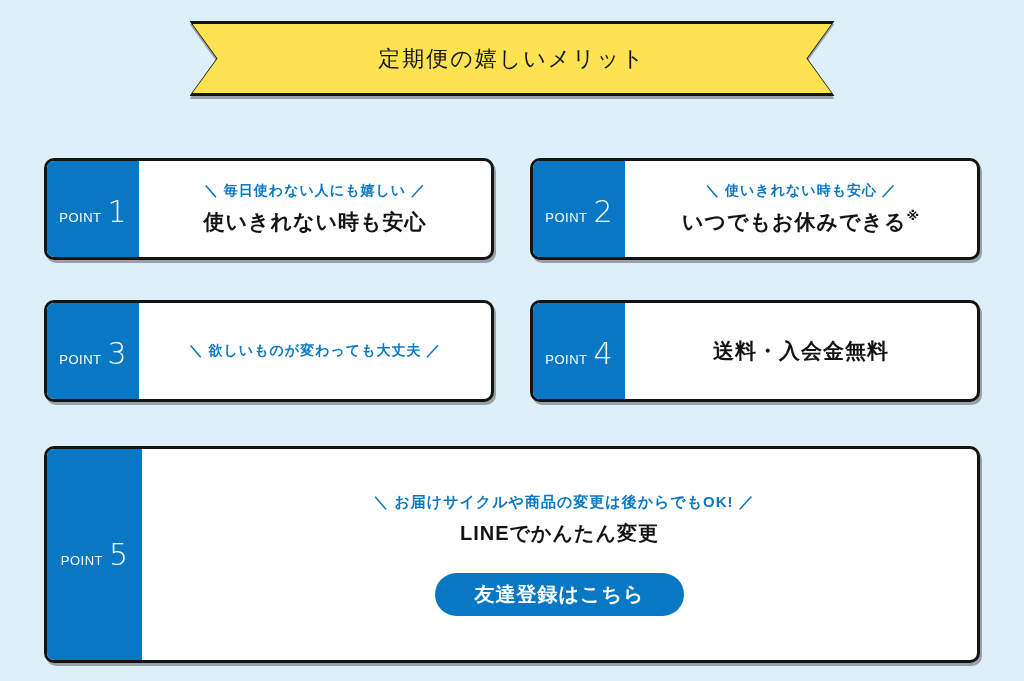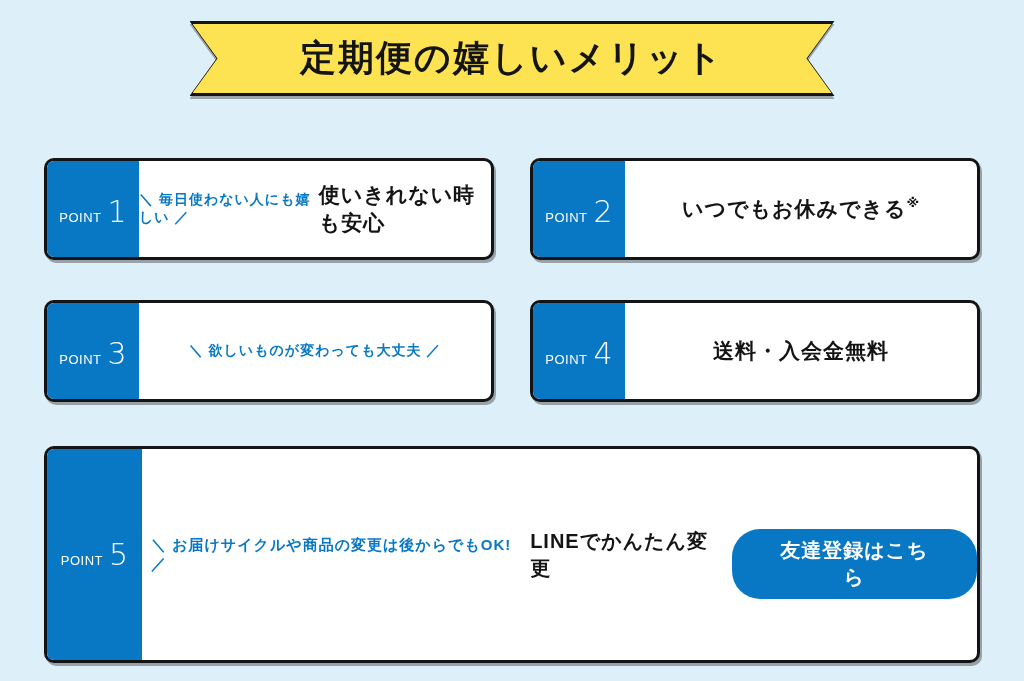--- a/index.html
+++ b/index.html
@@ -28,21 +28,21 @@
     background: var(--ink);
     clip-path: polygon(0 0, 100% 0, calc(100% - 27px) 50%, 100% 100%, 0 100%, 27px 50%);
   }
   .banner-inner {
     position: absolute; inset: 3px;
     background: var(--banner-yellow);
     clip-path: polygon(0 0, 100% 0, calc(100% - 25px) 50%, 100% 100%, 0 100%, 25px 50%);
     display: flex; align-items: center; justify-content: center;
   }
   .banner-title {
-    font-size: 36px; font-weight: bold; color: var(--ink);
+    font-size: 22px; font-weight: normal; color: var(--ink);
     letter-spacing: 2px;
   }
 
   
   .cards {
     padding: 0 44px;
     margin-top: 62px;
     display: grid;
     grid-template-columns: 1fr 1fr;
     column-gap: 36px;
@@ -62,21 +62,21 @@
     background: var(--accent-blue);
     color: #ffffff;
     display: flex; align-items: baseline; justify-content: center;
     gap: 6px;
     padding-top: 36px; 
   }
   .badge .pl { font-size: 13px; font-weight: normal; letter-spacing: 0.5px; }
   .badge .pn { font-size: 30px; font-weight: 300; line-height: 1; font-family: "DejaVu Sans", sans-serif; }
   .content {
     flex: 1;
-    display: flex; flex-direction: row;
+    display: flex; flex-direction: column;
     align-items: center; justify-content: center;
     gap: 8px;
   }
   .tagline {
     color: var(--accent-blue);
     font-size: 14px; font-weight: bold;
     letter-spacing: 1px;
   }
   .card-title {
     color: var(--ink);
@@ -135,20 +135,21 @@
       <div class="card-title"><span>使いきれない時も安心</span><span class="note-mark"></span></div>
     </div>
   </div>
 
   <div class="card">
     <div class="badge">
       <span class="pl">POINT</span>
       <span class="pn">2</span>
     </div>
     <div class="content">
+      <div class="tagline">＼ 使いきれない時も安心 ／</div>
       <div class="card-title"><span>いつでもお休みできる</span><span class="note-mark">※</span></div>
     </div>
   </div>
 
   <div class="card">
     <div class="badge">
       <span class="pl">POINT</span>
       <span class="pn">3</span>
     </div>
     <div class="content">

